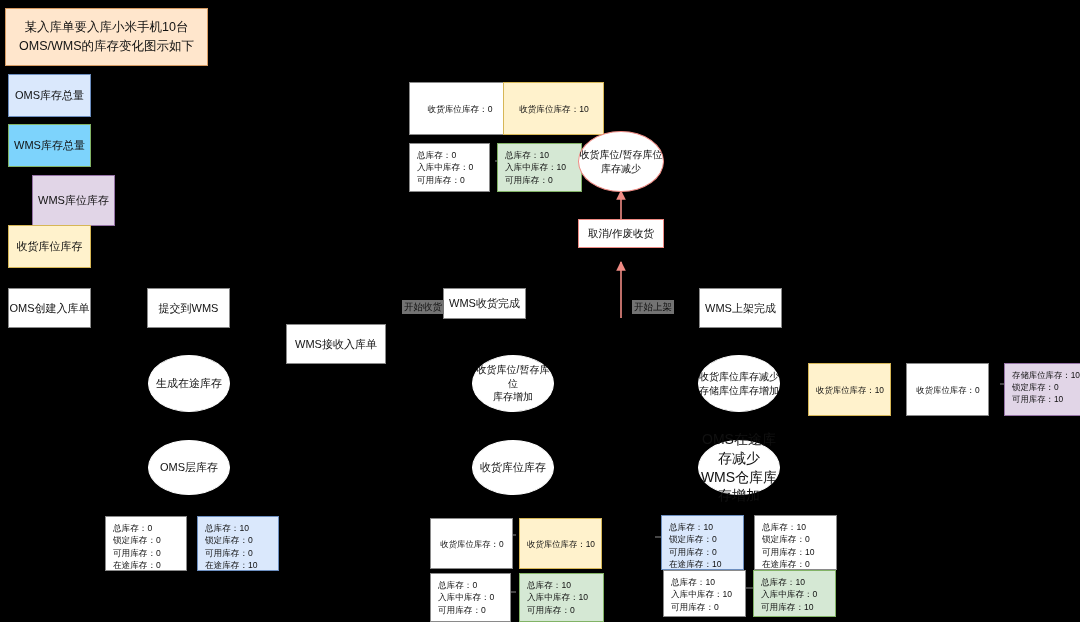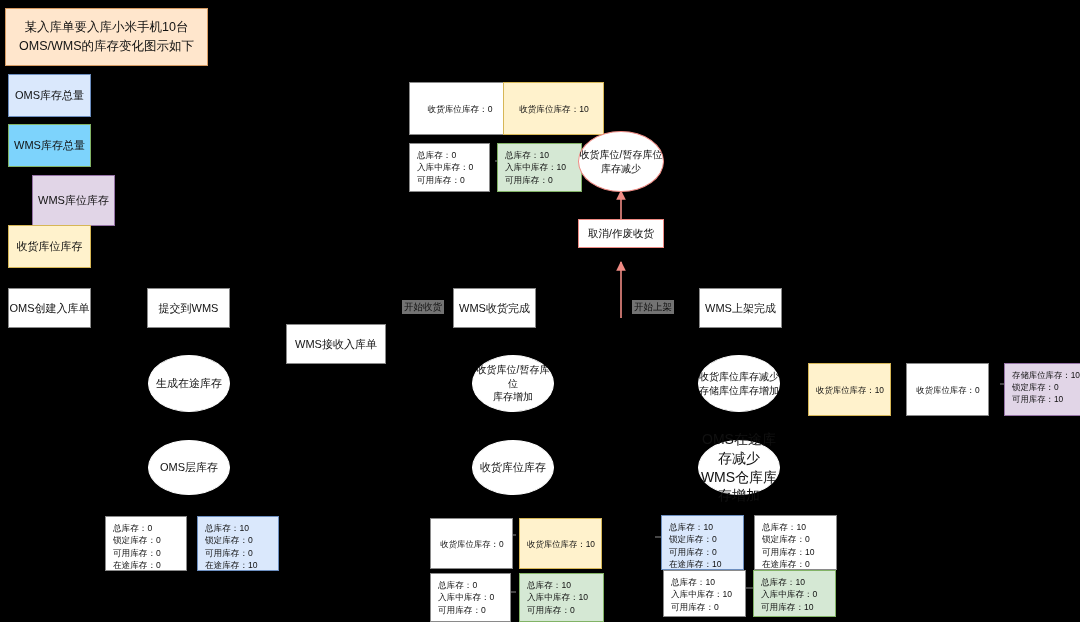--- a/index.html
+++ b/index.html
@@ -105,21 +105,21 @@
 入库中库存：10
 可用库存：0</div>
 
   <div class="node red-ellipse" style="left:578px;top:131px;width:86px;height:61px;font-size:10px;">收货库位/暂存库位
 库存减少</div>
   <div class="node red-box" style="left:578px;top:219px;width:86px;height:29px;font-size:10.5px;">取消/作废收货</div>
 
   <div class="node flow-box" style="left:8px;top:288px;width:83px;height:40px;">OMS创建入库单</div>
   <div class="node flow-box" style="left:147px;top:288px;width:83px;height:40px;">提交到WMS</div>
   <div class="node flow-box" style="left:286px;top:288px;width:100px;height:40px;margin-top:36px;">WMS接收入库单</div>
-  <div class="node flow-box" style="left:453px;top:288px;width:83px;height:40px;">WMS收货完成</div>
+  <div class="node flow-box" style="left:443px;top:288px;width:83px;height:31px;">WMS收货完成</div>
   <div class="node flow-box" style="left:699px;top:288px;width:83px;height:40px;">WMS上架完成</div>
 
   <div class="node edge-label" style="left:402px;top:300px;width:42px;height:14px;">开始收货</div>
   <div class="node edge-label" style="left:632px;top:300px;width:42px;height:14px;">开始上架</div>
 
   <div class="node ellipse" style="left:148px;top:355px;width:82px;height:57px;">生成在途库存</div>
   <div class="node ellipse" style="left:472px;top:355px;width:82px;height:57px;font-size:10px;">收货库位/暂存库位
 库存增加</div>
   <div class="node ellipse" style="left:698px;top:355px;width:82px;height:57px;font-size:10px;">收货库位库存减少
 存储库位库存增加</div>

